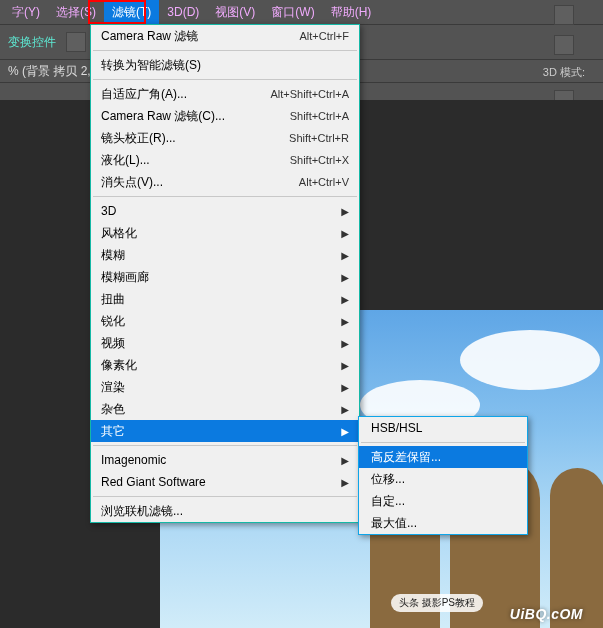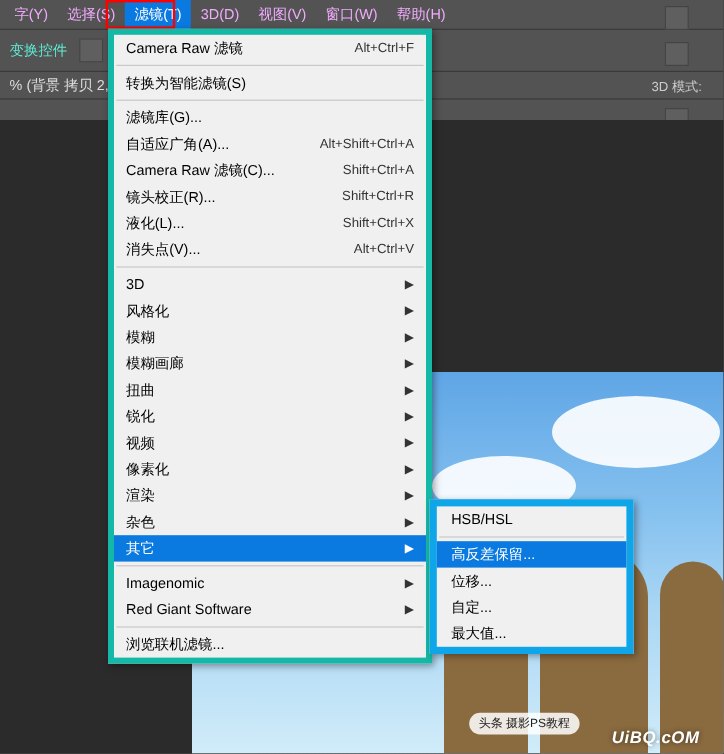--- a/index.html
+++ b/index.html
@@ -14,30 +14,30 @@
 .tool-label { color: #5eead4; font-size: 12px; }
 .tool-icon { width: 20px; height: 20px; background: #5f5f5f; border: 1px solid #444; }
 .toolbar-right-hidden { position: absolute; right: 18px; display: flex; gap: 10px; align-items: center; flex-direction: column; }
 .rb-text { color: #ccc; font-size: 11px; }
 
 .statusbar { height: 22px; background: #535353; display: flex; align-items: center; padding-left: 8px; }
 .status-text { color: #ddd; font-size: 12px; }
 
 .ruler { height: 18px; background: #535353; border-top: 1px solid #3a3a3a; }
 
-.dropdown { position: absolute; top: 24px; left: 90px; width: 270px; background: #f0f0f0; border: 5px solid #14b8a6; box-shadow: 2px 2px 6px rgba(0,0,0,.4); z-index: 10; }
+.dropdown { position: absolute; top: 24px; left: 90px; width: 270px; background: #f0f0f0; border: 1px solid #14b8a6; box-shadow: 2px 2px 6px rgba(0,0,0,.4); z-index: 10; }
 .dd-item { height: 22px; display: flex; align-items: center; padding: 0 10px; font-size: 12px; color: #000; cursor: pointer; justify-content: space-between; }
 .dd-item .label { white-space: nowrap; }
 .dd-item .shortcut { color: #333; font-size: 11px; }
 .dd-item .arrow { font-size: 10px; color: #333; }
 .dd-item.highlight { background: #0b7ae0; color: #fff; }
 .dd-item.highlight .arrow { color: #fff; }
 .dd-sep { height: 1px; background: #c8c8c8; margin: 3px 2px; }
 
-.submenu { position: absolute; top: 416px; left: 358px; width: 170px; background: #f0f0f0; border: 6px solid #0ea5e9; box-shadow: 2px 2px 6px rgba(0,0,0,.4); z-index: 11; }
+.submenu { position: absolute; top: 416px; left: 358px; width: 170px; background: #f0f0f0; border: 1px solid #0ea5e9; box-shadow: 2px 2px 6px rgba(0,0,0,.4); z-index: 11; }
 .sub-item { height: 22px; display: flex; align-items: center; padding: 0 12px; font-size: 12px; color: #000; cursor: pointer; }
 .sub-item.highlight { background: #0b7ae0; color: #fff; }
 
 .canvas-area { position: absolute; top: 100px; left: 0; right: 0; bottom: 0; background: #2b2b2b; }
 .canvas-img { position: absolute; top: 210px; left: 160px; width: 443px; height: 318px; overflow: hidden; background: linear-gradient(180deg,#5fa6e6 0%,#87c2ef 38%,#a9d6f4 62%,#d1ecf9 100%); }
 .cloud { position: absolute; background: #fff; border-radius: 50%; opacity: .9; }
 .watermark { position: absolute; right: 20px; bottom: 6px; color: #fff; font-size: 14px; text-shadow: 0 0 4px rgba(0,0,0,.5); font-style: italic; font-weight: bold; letter-spacing: .5px; }
 .watermark2 { position: absolute; right: 120px; bottom: 16px; color: #222; background: rgba(255,255,255,.85); font-size: 10px; padding: 2px 8px; border-radius: 10px; }
 .silhouette { position: absolute; bottom: 0; background: #8a6a3f; }
 </style>
@@ -91,23 +91,20 @@
 <div class="dropdown">
   <div class="dd-item">
     <span class="label">Camera Raw 滤镜</span>
       <span class="shortcut">Alt+Ctrl+F</span>
   </div>
   <div class="dd-sep"></div>
   <div class="dd-item">
       <span class="label">转换为智能滤镜(S)</span>
     </div>
   <div class="dd-sep"></div>
-  <div class="dd-item">
-      <span class="label">滤镜库(G)...</span>
-    </div>
   <div class="dd-item">
       <span class="label">自适应广角(A)...</span>
       <span class="shortcut">Alt+Shift+Ctrl+A</span>
     </div>
   <div class="dd-item">
       <span class="label">Camera Raw 滤镜(C)...</span>
       <span class="shortcut">Shift+Ctrl+A</span>
     </div>
   <div class="dd-item">
       <span class="label">镜头校正(R)...</span>

